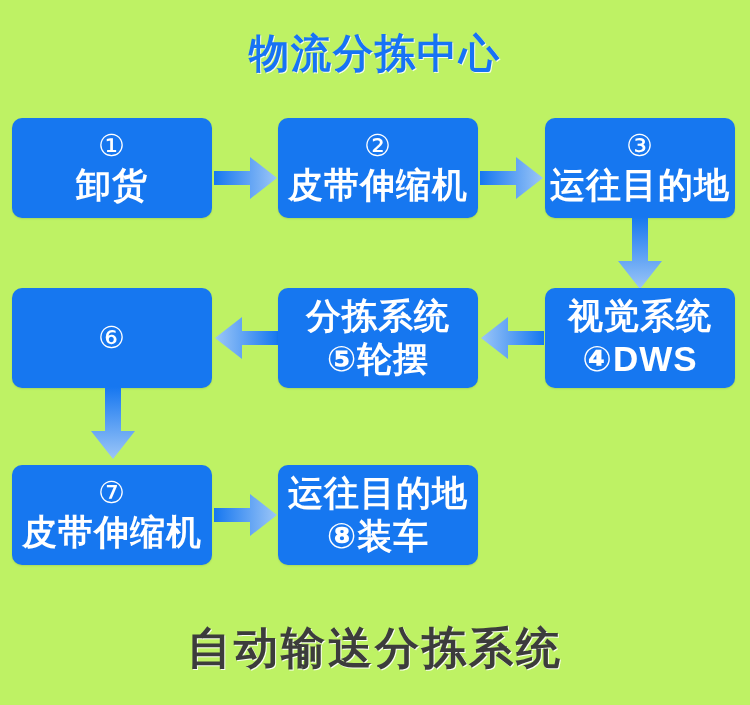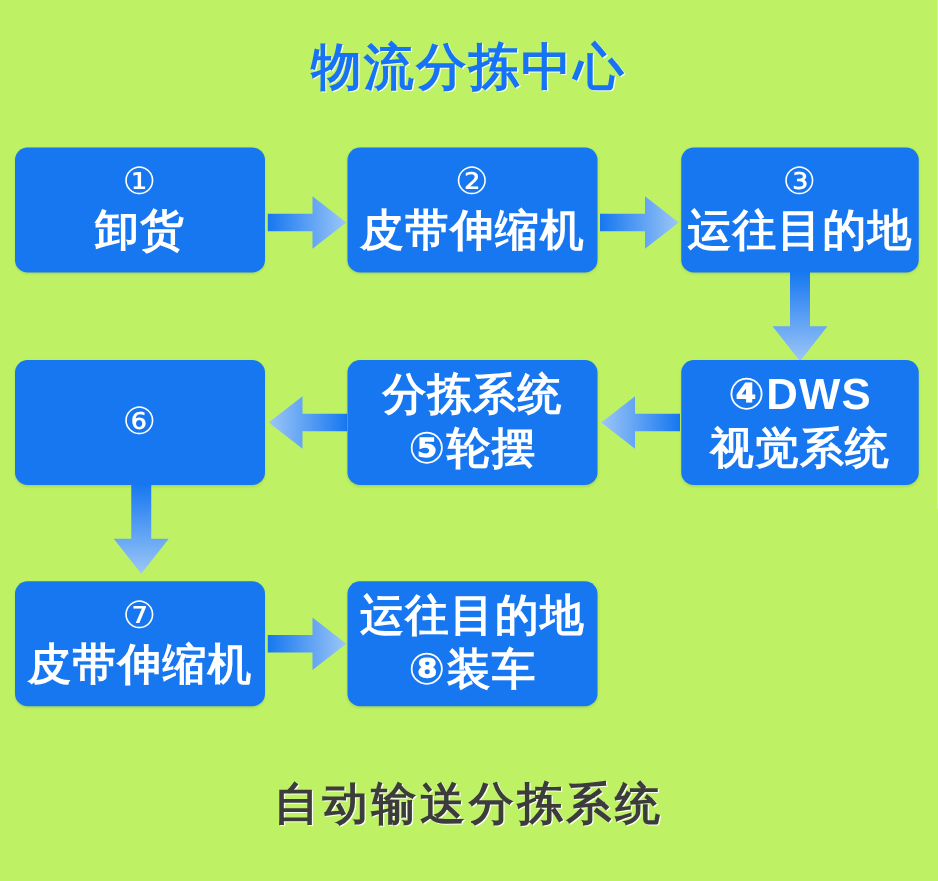--- a/index.html
+++ b/index.html
@@ -33,21 +33,21 @@
     color: #1773f5;
     text-shadow: 1px 1px 0 rgba(255,255,255,0.85);
     white-space: nowrap;
   }
   .title-bottom {
     position: absolute;
     left: 0;
     top: 619px;
     width: 750px;
     text-align: center;
-    font-size: 36px;
+    font-size: 44px;
     font-weight: bold;
     letter-spacing: 3px;
     color: #3c3c3c;
     text-shadow: 1px 1px 0 rgba(255,255,255,0.9);
     white-space: nowrap;
   }
 
   
   .node {
     position: absolute;
@@ -174,22 +174,22 @@
         <linearGradient id="gL2" x1="0" y1="0" x2="1" y2="0">
           <stop offset="0%" stop-color="#9cc6f7"></stop>
           <stop offset="100%" stop-color="#1677f0"></stop>
         </linearGradient>
       </defs>
       <path d="M64,16 L28,16 L28,2 L1,23 L28,44 L28,30 L64,30 Z" fill="url(#gL2)"></path>
     </svg>
   </div>
 
   <div class="node r2 c3">
+    <div class="line">视觉系统</div>
     <div class="line">④DWS</div>
-    <div class="line">视觉系统</div>
   </div>
 
   <div class="arrow" style="left:90px; top:387px;">
     <svg width="46" height="74" viewBox="0 0 46 74" aria-hidden="true">
       <defs>
         <linearGradient id="gD2" x1="0" y1="0" x2="0" y2="1">
           <stop offset="0%" stop-color="#1677f0"></stop>
           <stop offset="100%" stop-color="#9cc6f7"></stop>
         </linearGradient>
       </defs>

